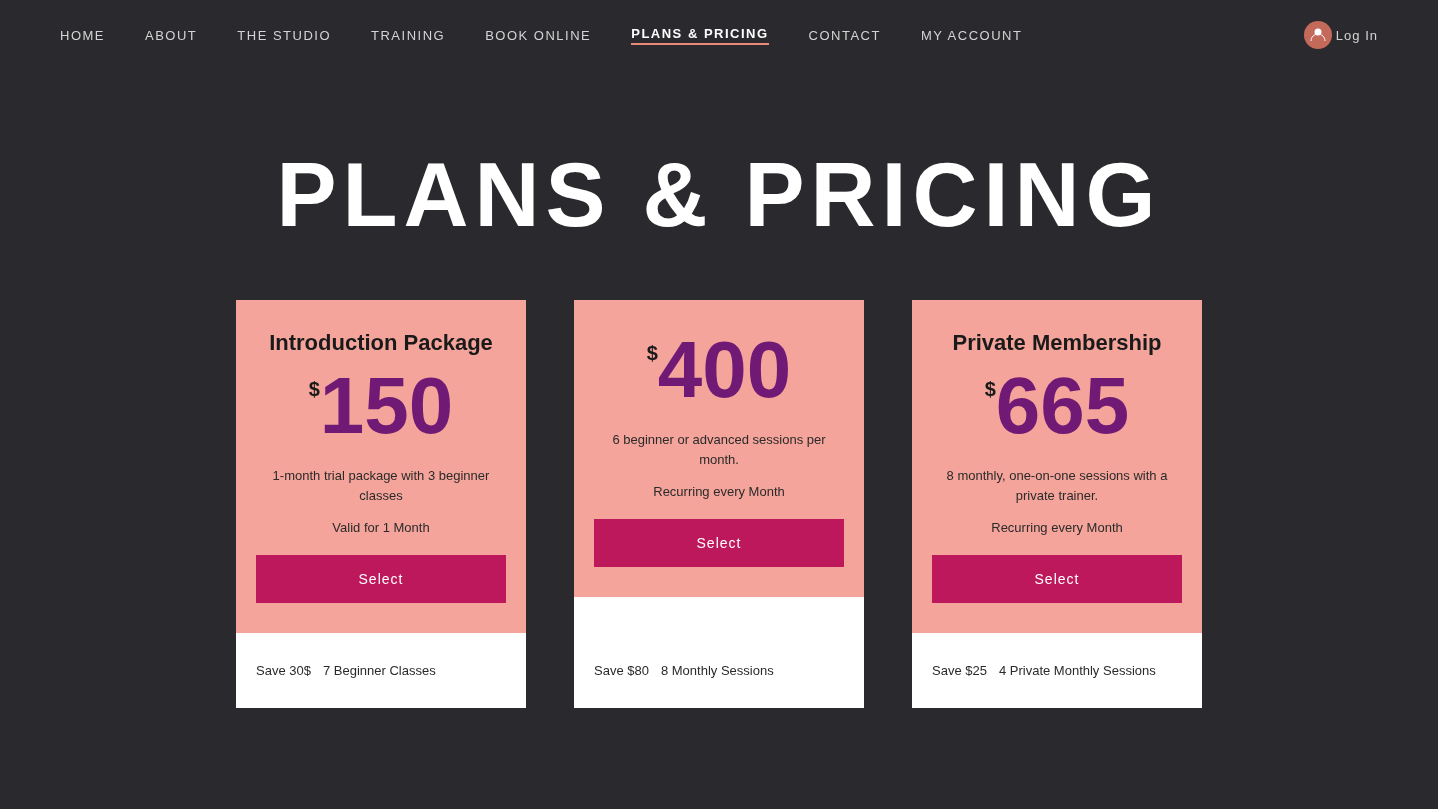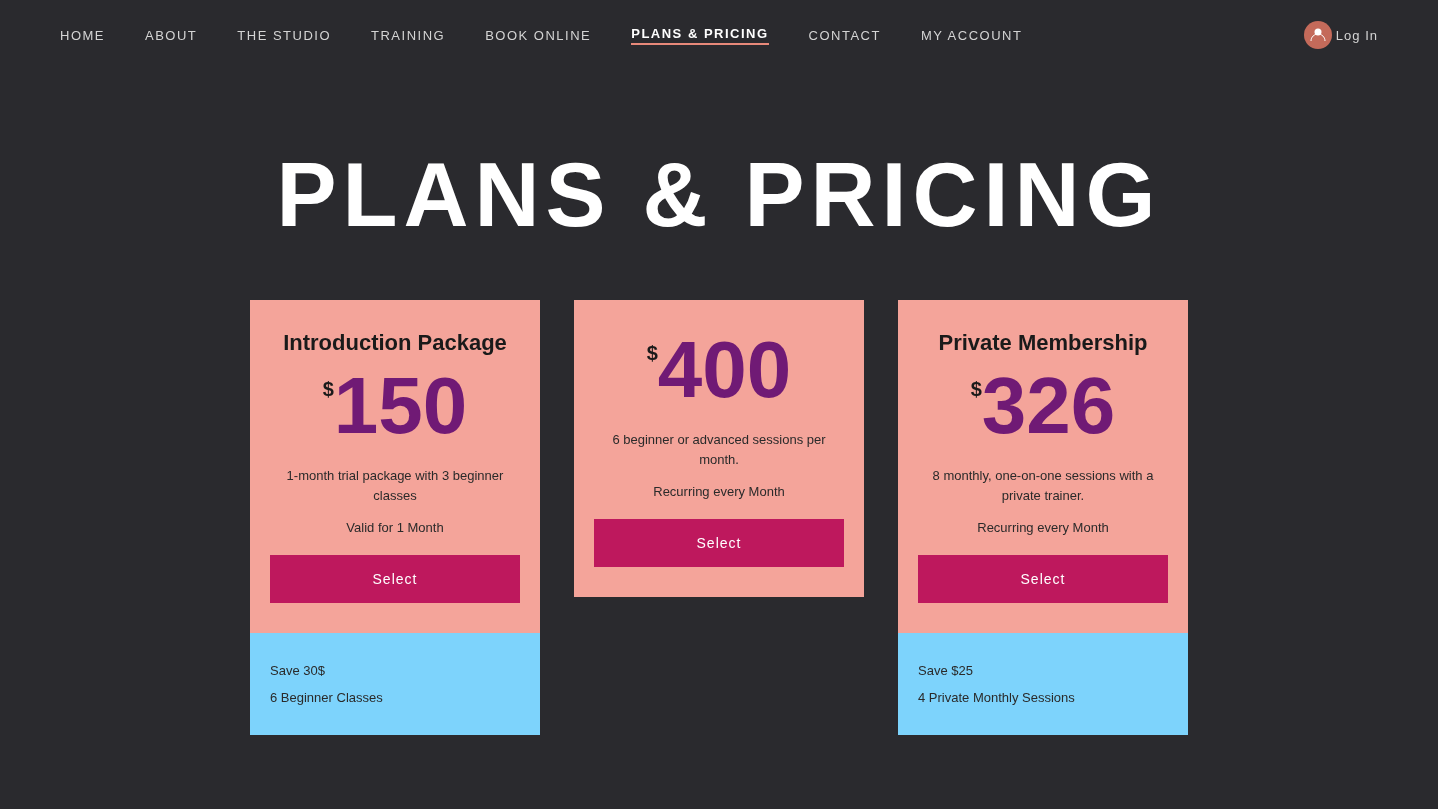--- a/index.html
+++ b/index.html
@@ -78,21 +78,21 @@
       letter-spacing: 6px;
       text-transform: uppercase;
       font-family: Arial Black, Arial, sans-serif;
       line-height: 1;
     }
 
     
     .cards-section {
       display: flex;
       justify-content: center;
-      gap: 34px;
+      gap: 48px;
       padding: 0 200px;
     }
 
     .pricing-card {
       width: 290px;
       border-radius: 4px;
       overflow: visible;
       display: flex;
       flex-direction: column;
     }
@@ -157,25 +157,25 @@
       border: none;
       width: 100%;
       padding: 16px 0;
       font-size: 14px;
       letter-spacing: 1px;
       cursor: pointer;
       font-family: Arial, sans-serif;
     }
 
     .card-bottom {
-      background-color: #7dd3fc;
+      background-color: #ffffff;
       padding: 30px 20px;
       display: flex;
-      flex-direction: column;
-      align-items: flex-start;
+      flex-direction: row;
+      align-items: flex-end;
       text-align: center;
       gap: 12px;
       flex: 1;
     }
 
     .card-bottom-text {
       font-size: 13px;
       color: #2a2a2a;
       font-family: Arial, sans-serif;
     }
@@ -215,42 +215,46 @@
       <div class="price-row">
         <span class="price-currency">$</span>
         <span class="price-amount">150</span>
       </div>
       <div class="card-description">1-month trial package with 3 beginner classes</div>
       <div class="card-validity">Valid for 1 Month</div>
       <button class="select-btn">Select</button>
     </div>
     <div class="card-bottom">
       <div class="card-bottom-text">Save 30$</div>
-      <div class="card-bottom-text">6 Beginner Classes</div>
+      <div class="card-bottom-text">7 Beginner Classes</div>
     </div>
   </div>
 
   <div class="pricing-card">
     <div class="card-top">
       <div class="price-row">
         <span class="price-currency">$</span>
         <span class="price-amount">400</span>
       </div>
       <div class="card-description">6 beginner or advanced sessions per month.</div>
       <div class="card-validity">Recurring every Month</div>
       <button class="select-btn">Select</button>
     </div>
+    <div class="card-bottom">
+      <div class="card-bottom-text">Save $80</div>
+      <div class="card-bottom-text">8 Monthly Sessions</div>
+    </div>
   </div>
 
   <div class="pricing-card">
     <div class="card-top">
       <div class="card-title">Private Membership</div>
       <div class="price-row">
         <span class="price-currency">$</span>
-        <span class="price-amount">326</span>
+        <span class="price-amount">665</span>
       </div>
       <div class="card-description">8 monthly, one-on-one sessions with a private trainer.</div>
       <div class="card-validity">Recurring every Month</div>
       <button class="select-btn">Select</button>
     </div>
     <div class="card-bottom">
       <div class="card-bottom-text">Save $25</div>
       <div class="card-bottom-text">4 Private Monthly Sessions</div>
     </div>
   </div>

